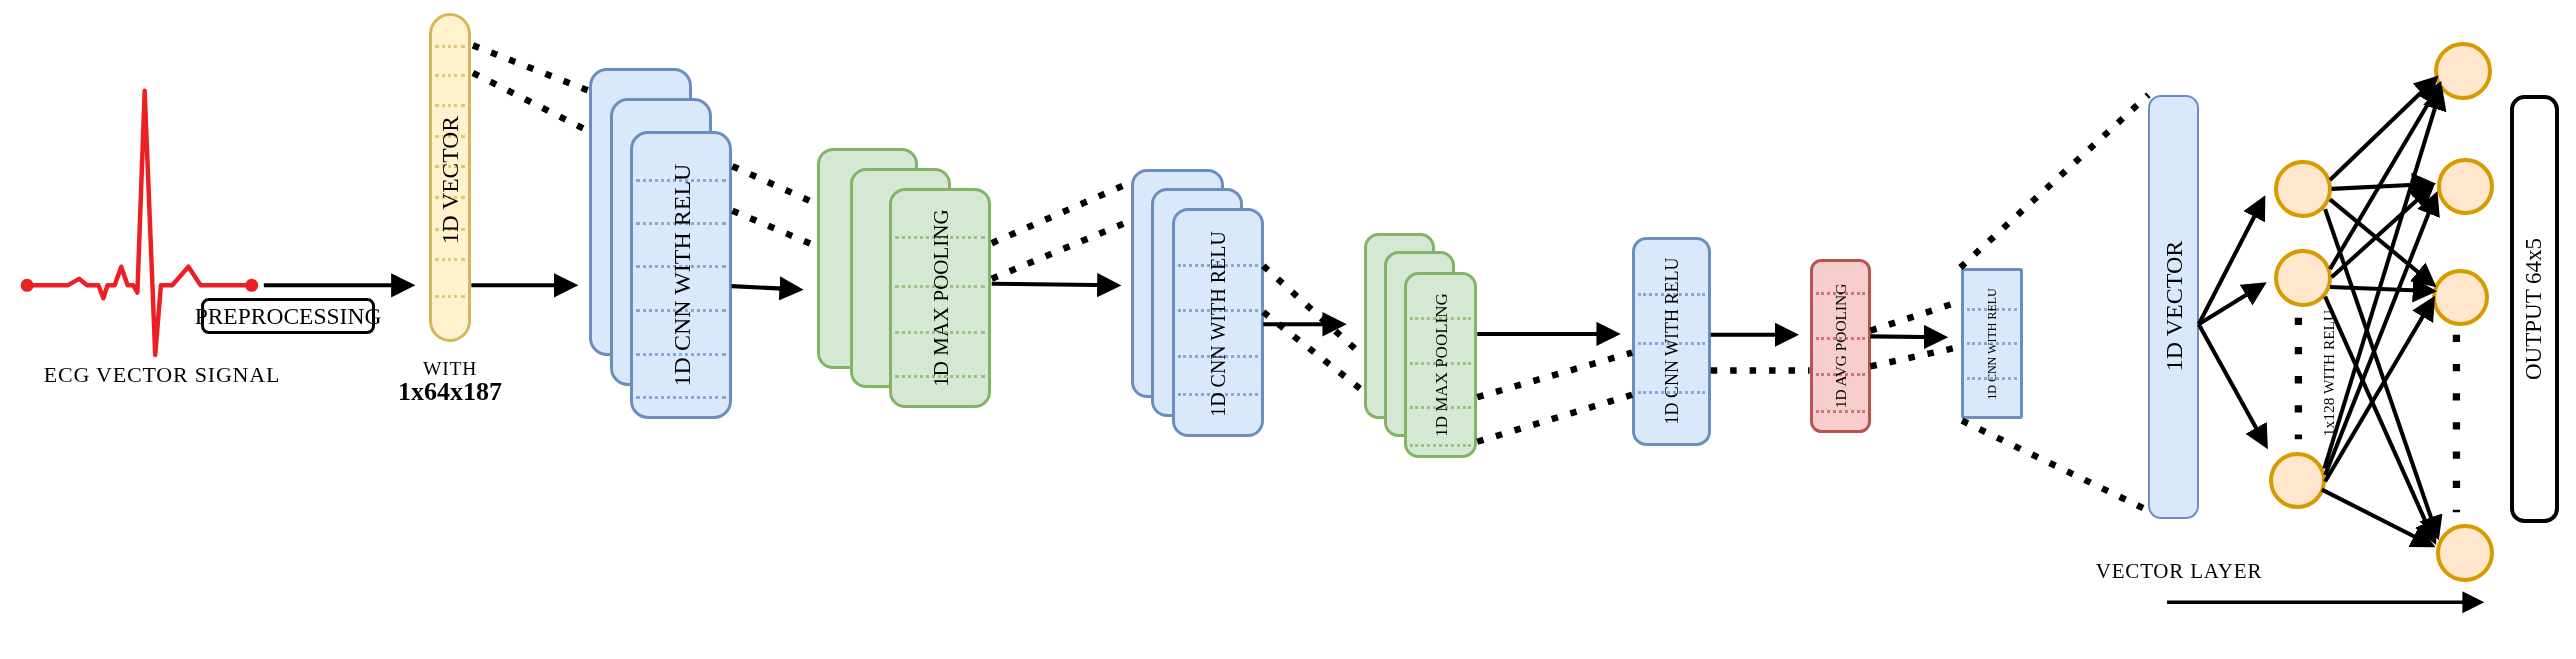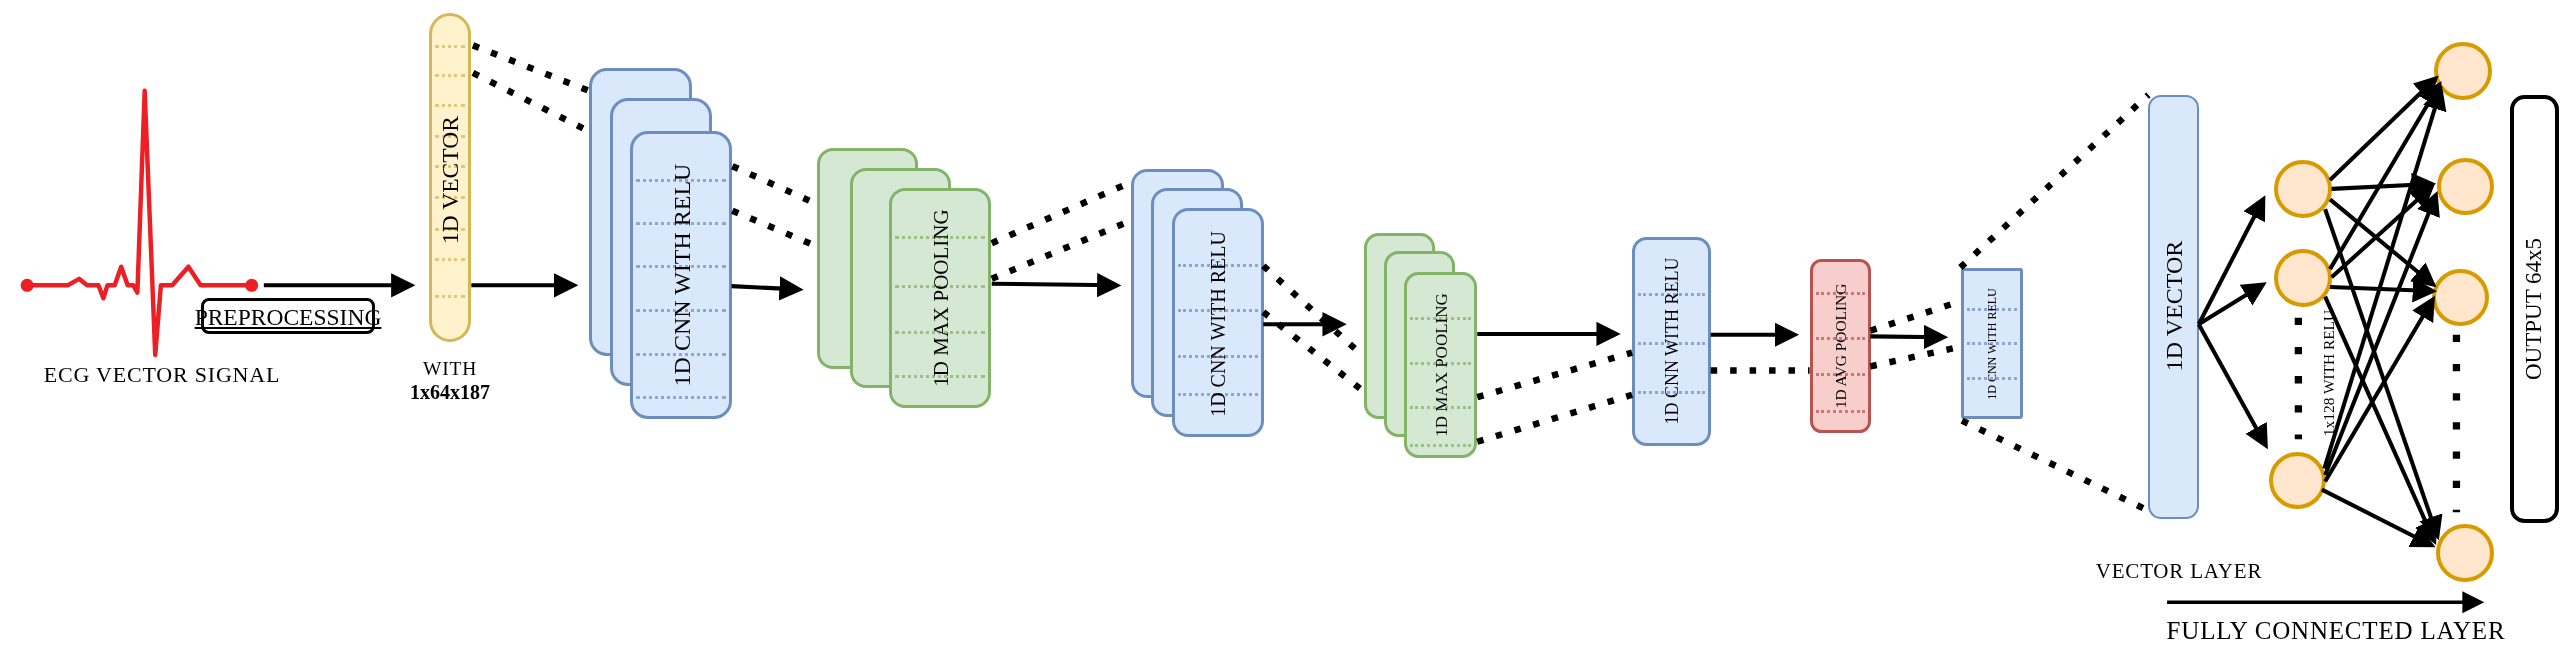--- a/index.html
+++ b/index.html
@@ -14,21 +14,21 @@
   .thickborder{border-width:4px;}
   .cl{position:absolute;left:3.2px;right:3.2px;height:0;opacity:.7;}
   .cl-y{border-top:3.2px dotted var(--yellow-stroke);}
   .cl-b{border-top:3.2px dotted var(--blue-stroke);}
   .cl-g{border-top:3.2px dotted var(--green-stroke);}
   .cl-r{border-top:3.2px dotted var(--red-stroke);}
   .node{position:absolute;box-sizing:border-box;border-radius:50%;
         background:var(--orange-fill);border:4px solid var(--orange-stroke);}
   .lbl{position:absolute;white-space:nowrap;color:#000;transform:translate(-50%,-50%);}
   .vlbl{position:absolute;white-space:nowrap;color:#000;transform:translate(-50%,-50%) rotate(-90deg);}
-  .centered{display:flex;align-items:flex-end;justify-content:center;text-decoration:underline;}
+  .centered{display:flex;align-items:center;justify-content:center;}
   svg#wires{position:absolute;left:0;top:0;pointer-events:none;}
   .sw{stroke:#000;stroke-width:5;fill:none;}
   .dw{stroke:#000;stroke-width:8;fill:none;stroke-dasharray:8 16;}
   .dw-sparse{stroke:#000;stroke-width:9;fill:none;stroke-dasharray:9 27;}
   .ecg{stroke:var(--ecg-red);stroke-width:5.5;fill:none;stroke-linejoin:round;stroke-linecap:round;}
 </style>
 </head>
 <body>
 
 <div id="canvas">
@@ -177,21 +177,21 @@
       <path class="dw-sparse" d="M2835,392 L2835,542"></path>
       <path class="dw-sparse" d="M3030,413 L3030,632"></path>
     </g>
   </svg>
 
   <span class="lbl" style="left:162px;top:375px;font-size:22px;letter-spacing:0.8px;">ECG VECTOR SIGNAL</span>
 
   <span class="vlbl" style="left:450px;top:180px;font-size:23.5px;">1D VECTOR</span>
 
   <span class="lbl" style="left:450px;top:369px;font-size:19.5px;letter-spacing:0.8px;">WITH</span>
-  <span class="lbl" style="left:450px;top:392px;font-size:20px;font-weight:bold;">1x64x187</span>
+  <span class="lbl" style="left:450px;top:392px;font-size:26px;font-weight:bold;">1x64x187</span>
 
   <span class="vlbl" style="left:682px;top:275px;font-size:24px;">1D CNN WITH RELU</span>
 
   <span class="vlbl" style="left:941px;top:298px;font-size:21px;">1D MAX POOLING</span>
 
   <span class="vlbl" style="left:1218px;top:324px;font-size:20px;">1D CNN WITH RELU</span>
 
   <span class="vlbl" style="left:1442px;top:365px;font-size:17px;">1D MAX POOLING</span>
 
   <span class="vlbl" style="left:1672px;top:341px;font-size:18px;">1D CNN WITH RELU</span>
@@ -199,18 +199,17 @@
   <span class="vlbl" style="left:1841px;top:346px;font-size:15.4px;">1D AVG POOLING</span>
 
   <span class="vlbl" style="left:1992px;top:344px;font-size:12px;">1D CNN WITH RELU</span>
 
   <span class="vlbl" style="left:2174px;top:306px;font-size:24px;">1D VECTOR</span>
 
   <span class="lbl" style="left:2179px;top:571px;font-size:21px;letter-spacing:0.8px;">VECTOR LAYER</span>
 
   <span class="vlbl" style="left:2329px;top:373px;font-size:15.4px;">1x128 WITH RELU</span>
 
-  <span class="lbl" style="left:2336px;top:631px;font-size:25px;letter-spacing:0.8px;">FULLY CONNECTED LAYER</span>
 
   <span class="vlbl" style="left:2534px;top:309px;font-size:23px;">OUTPUT 64x5</span>
 
 </div>
 
 
 </body></html>

